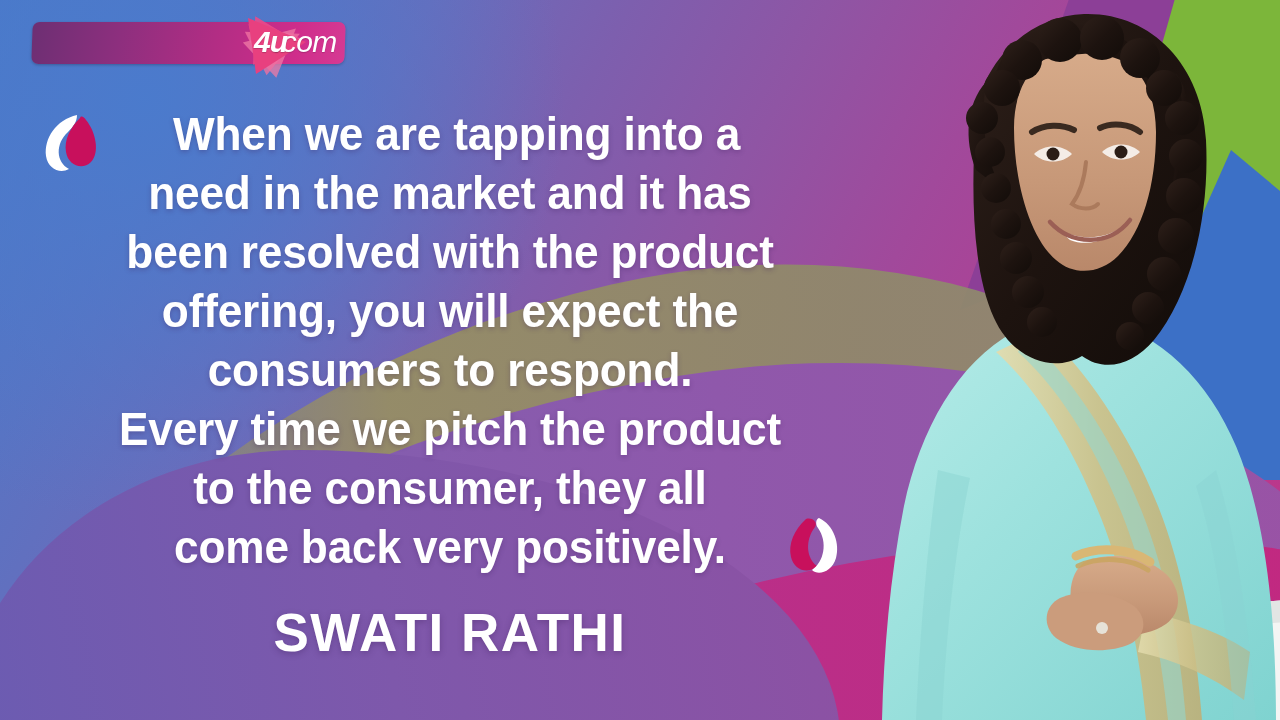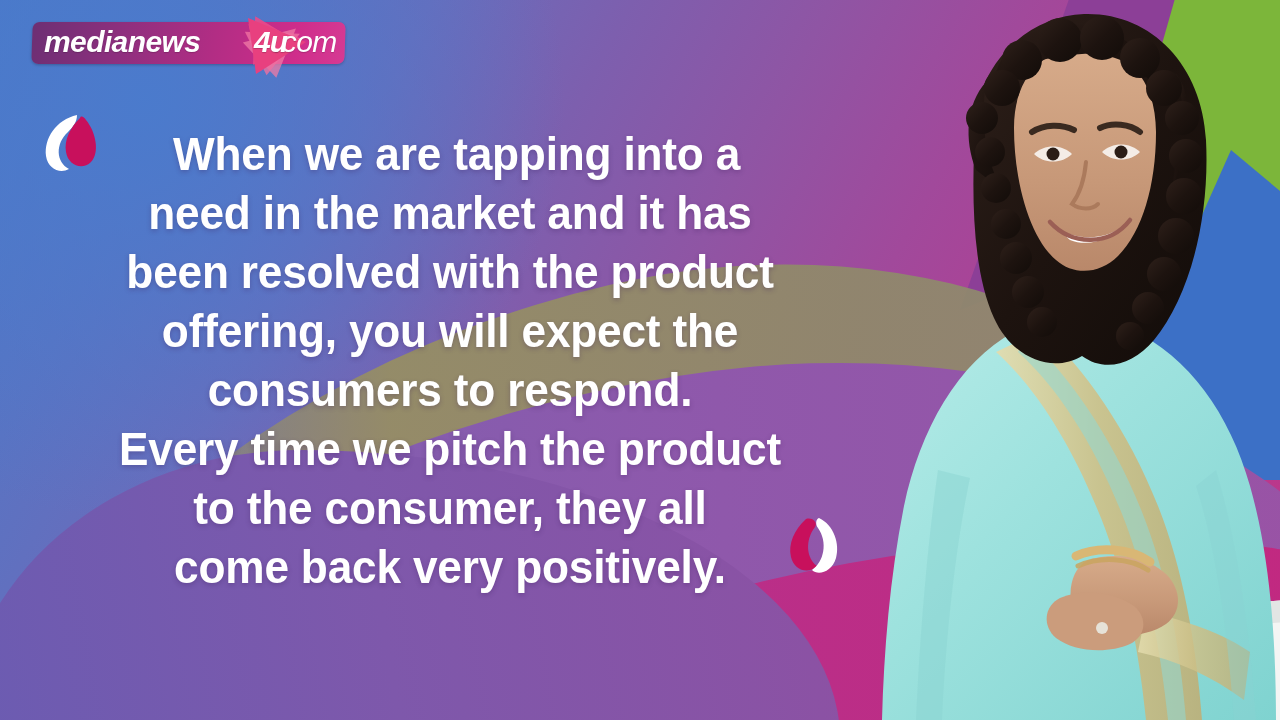--- a/index.html
+++ b/index.html
@@ -145,21 +145,20 @@
   }
   .portrait svg{ display:block; width:100%; height:100%; }
 
   
   .quote-block{
     position:absolute;
     left:0; top:104px;
     width:900px;
     z-index:30;
     text-align:center;
-    margin-top:20px;
   }
   .quote-line{
     color:#ffffff;
     font-family:"Liberation Sans", sans-serif;
     font-weight:bold;
     font-size:47px;
     line-height:59px;
     letter-spacing:-.2px;
     white-space:nowrap;
     text-shadow:0 2px 5px rgba(60,30,90,.30);
@@ -326,21 +325,20 @@
       <svg viewBox="0 0 84 74" aria-hidden="true">
         <g transform="translate(42,37)">
           <path d="M-30 -22 L22 -4 L-22 26 Z" fill="#f07ba6" opacity=".75" transform="rotate(-34)"></path>
           <path d="M-30 -22 L22 -4 L-22 26 Z" fill="#ef6fa0" opacity=".8" transform="rotate(-17)"></path>
           <path d="M-30 -22 L22 -4 L-22 26 Z" fill="#ee5f96" opacity=".85" transform="rotate(-4)"></path>
           <path d="M-30 -22 L22 -4 L-22 26 Z" fill="#ea4a8b" opacity=".9" transform="rotate(12)"></path>
           <path d="M-32 -26 L26 -2 L-24 30 Z" fill="#e8407f"></path>
         </g>
       </svg>
     </div>
-    <div class="logo-word">medianews</div>
     <div class="logo-4u">4u</div>
     <div class="logo-dotcom">.com</div>
   </div>
 
   <div class="mark-open">
     <svg viewBox="0 0 58 62" aria-hidden="true">
       <path d="M33 3 C12 8 0 26 2 44 C4 57 16 62 25 57 C12 50 11 32 24 20 C29 15 33 10 33 3 Z" fill="#ffffff"></path>
       <path d="M36 6 C26 16 20 28 22 40 C24 53 38 59 47 50 C56 41 52 20 42 8 C40 5 37 3 36 6 Z" fill="#c8105c"></path>
     </svg>
   </div>
@@ -356,14 +354,15 @@
     <div class="quote-line">come back very positively.</div>
   </div>
 
   <div class="mark-close">
     <svg viewBox="0 0 54 60" aria-hidden="true">
       <path d="M20 3 C8 14 2 28 5 41 C8 54 22 59 31 50 C20 42 19 24 29 11 C32 7 27 1 20 3 Z" fill="#c8105c"></path>
       <path d="M33 2 C48 9 54 28 50 42 C46 56 32 60 26 54 C38 46 42 26 32 12 C29 8 30 3 33 2 Z" fill="#ffffff"></path>
     </svg>
   </div>
 
+  <div class="speaker">SWATI RATHI</div>
 
 </div>
 
 </body></html>

